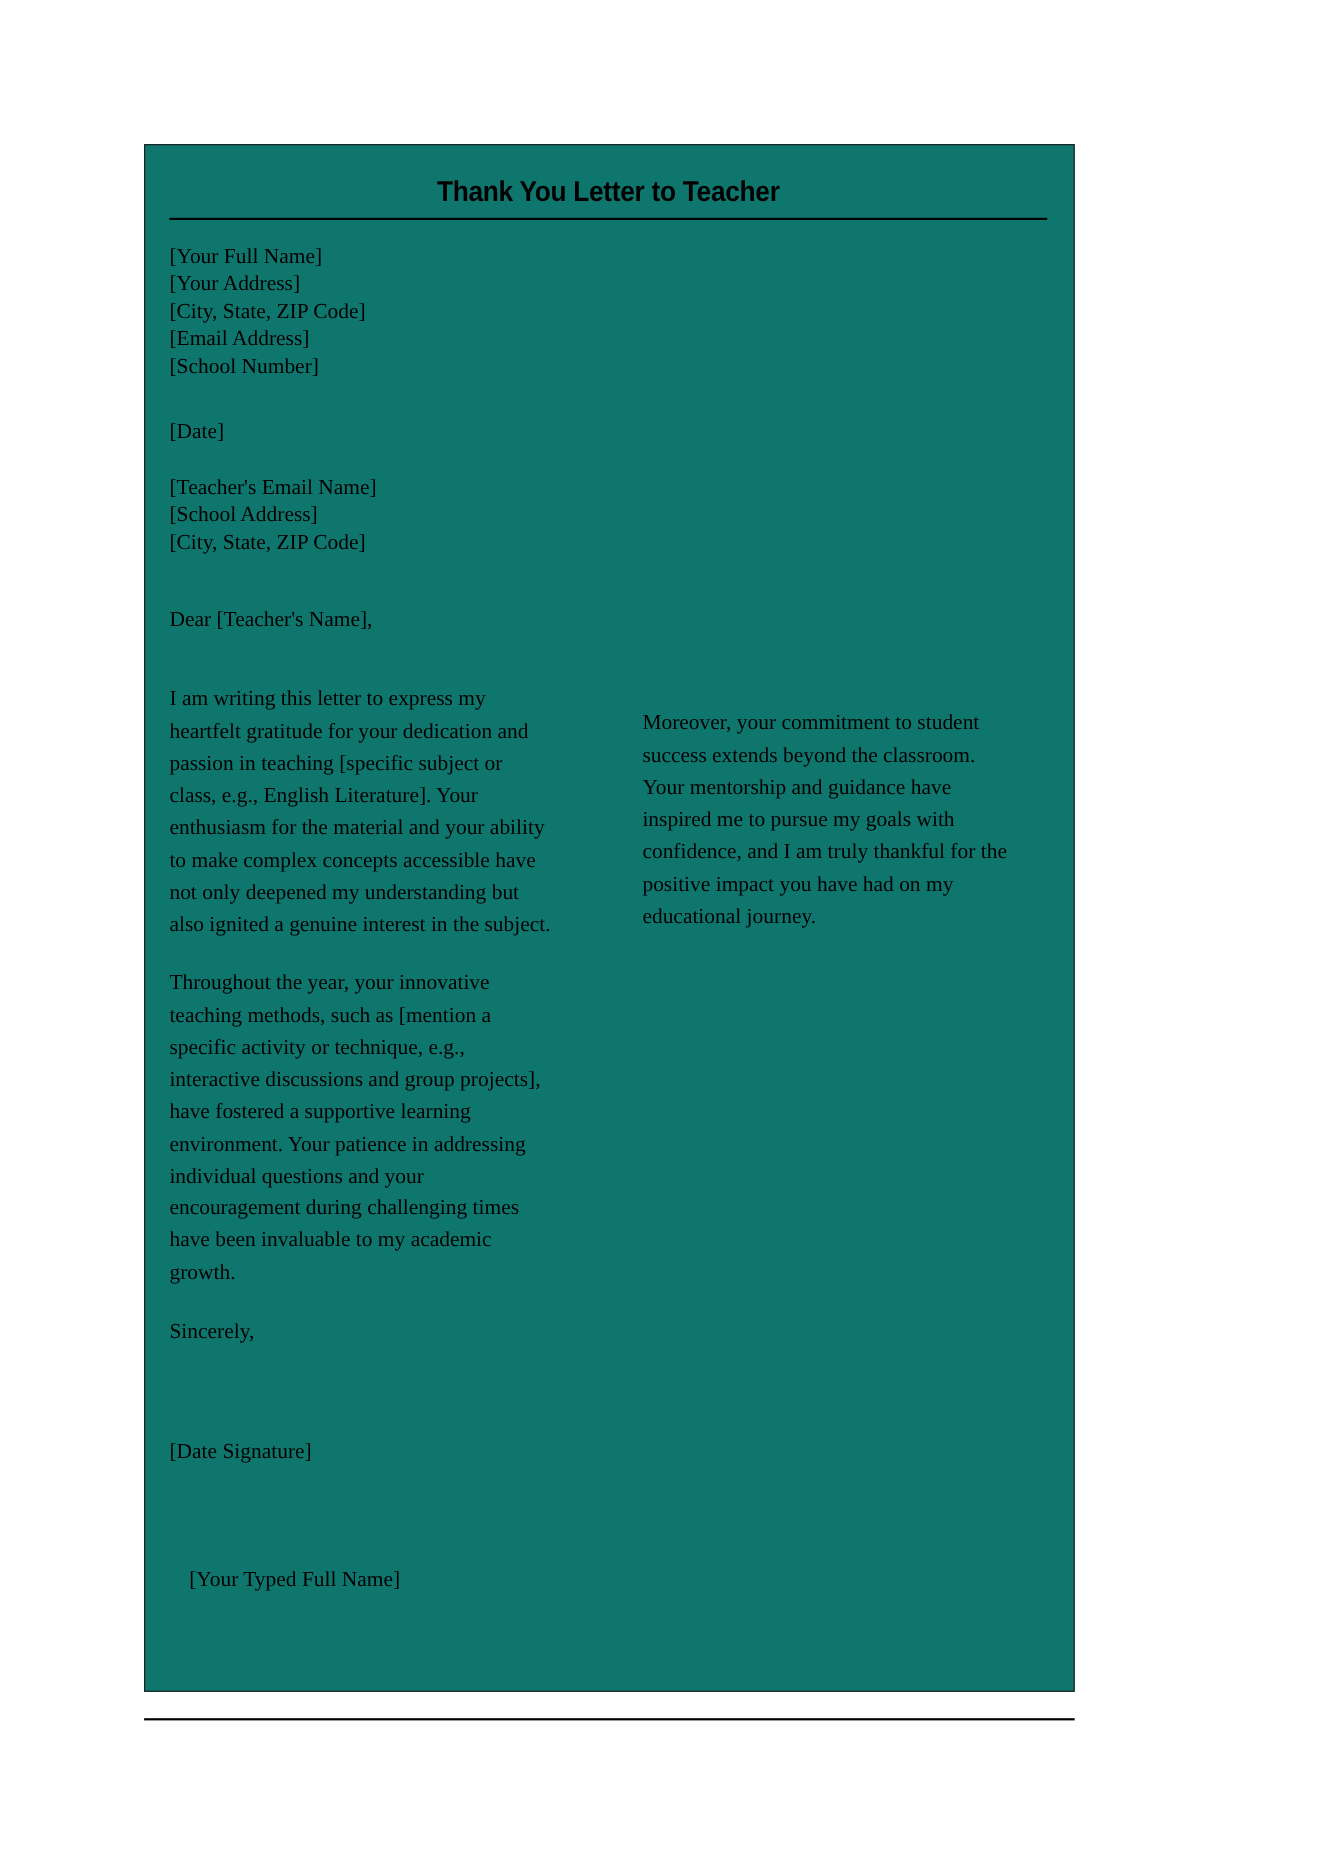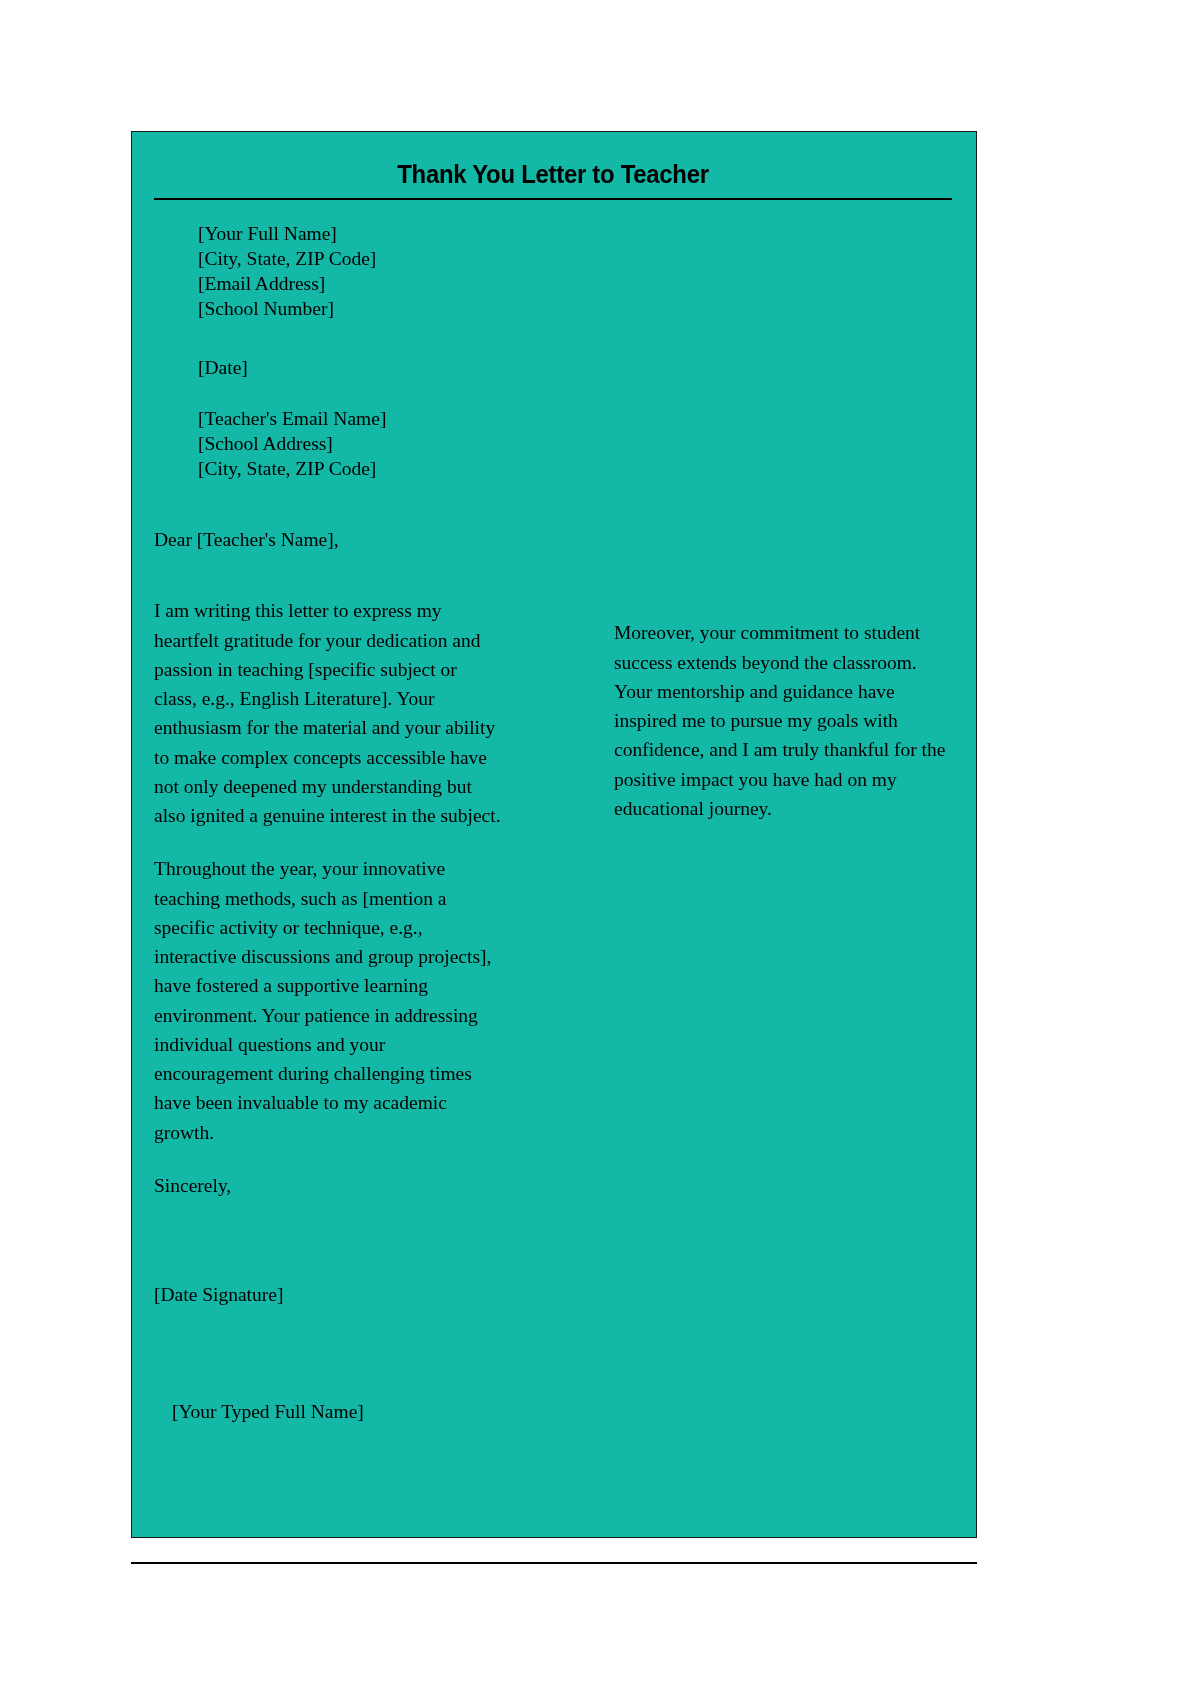--- a/index.html
+++ b/index.html
@@ -17,21 +17,21 @@
   }
 
   .page-wrap {
     position: absolute;
     left: 131px;
     top: 131px;
     width: 846px;
     height: 1407px;
     box-sizing: border-box;
     border: 1.5px solid #1a1a1a;
-    background: #14b8a6;
+    background: #0f766e;
   }
 
   .page-inner {
     position: absolute;
     left: 22px;
     top: 14px;
     right: 24px;
     bottom: 8px;
   }
 
@@ -62,21 +62,20 @@
     font-size: 19.5px;
     line-height: 1.28;
   }
 
   .block {
     margin: 0 0 0 0;
   }
   .block .line {
     display: block;
     white-space: pre;
-    margin-left: 44px;
   }
 
   .spacer-md { height: 34px; }
   .spacer-sm { height: 26px; }
   .spacer-lg { height: 46px; }
 
   .salutation {
     font-size: 19.5px;
   }
 
@@ -87,21 +86,21 @@
 
   .col-left {
     position: absolute;
     left: 0px;
     top: 0px;
     width: 348px;
   }
 
   .col-right {
     position: absolute;
-    left: 460px;
+    left: 430px;
     top: 22px;
     width: 340px;
   }
 
   .para {
     margin: 0 0 24px 0;
     font-size: 19.5px;
     line-height: 1.50;
     text-align: left;
   }
@@ -151,20 +150,21 @@
 <div class="page-wrap">
   <div class="page-inner">
 
     <h1 class="doc-title">Thank You Letter to Teacher</h1>
     <hr class="title-rule">
 
     <div class="letter-body">
 
       <div class="block">
         <span class="line">[Your Full Name]</span>
+        <span class="line">[Your Address]</span>
         <span class="line">[City, State, ZIP Code]</span>
         <span class="line">[Email Address]</span>
         <span class="line">[School Number]</span>
       </div>
 
       <div class="spacer-md"></div>
 
       <div class="block">
         <span class="line">[Date]</span>
       </div>

